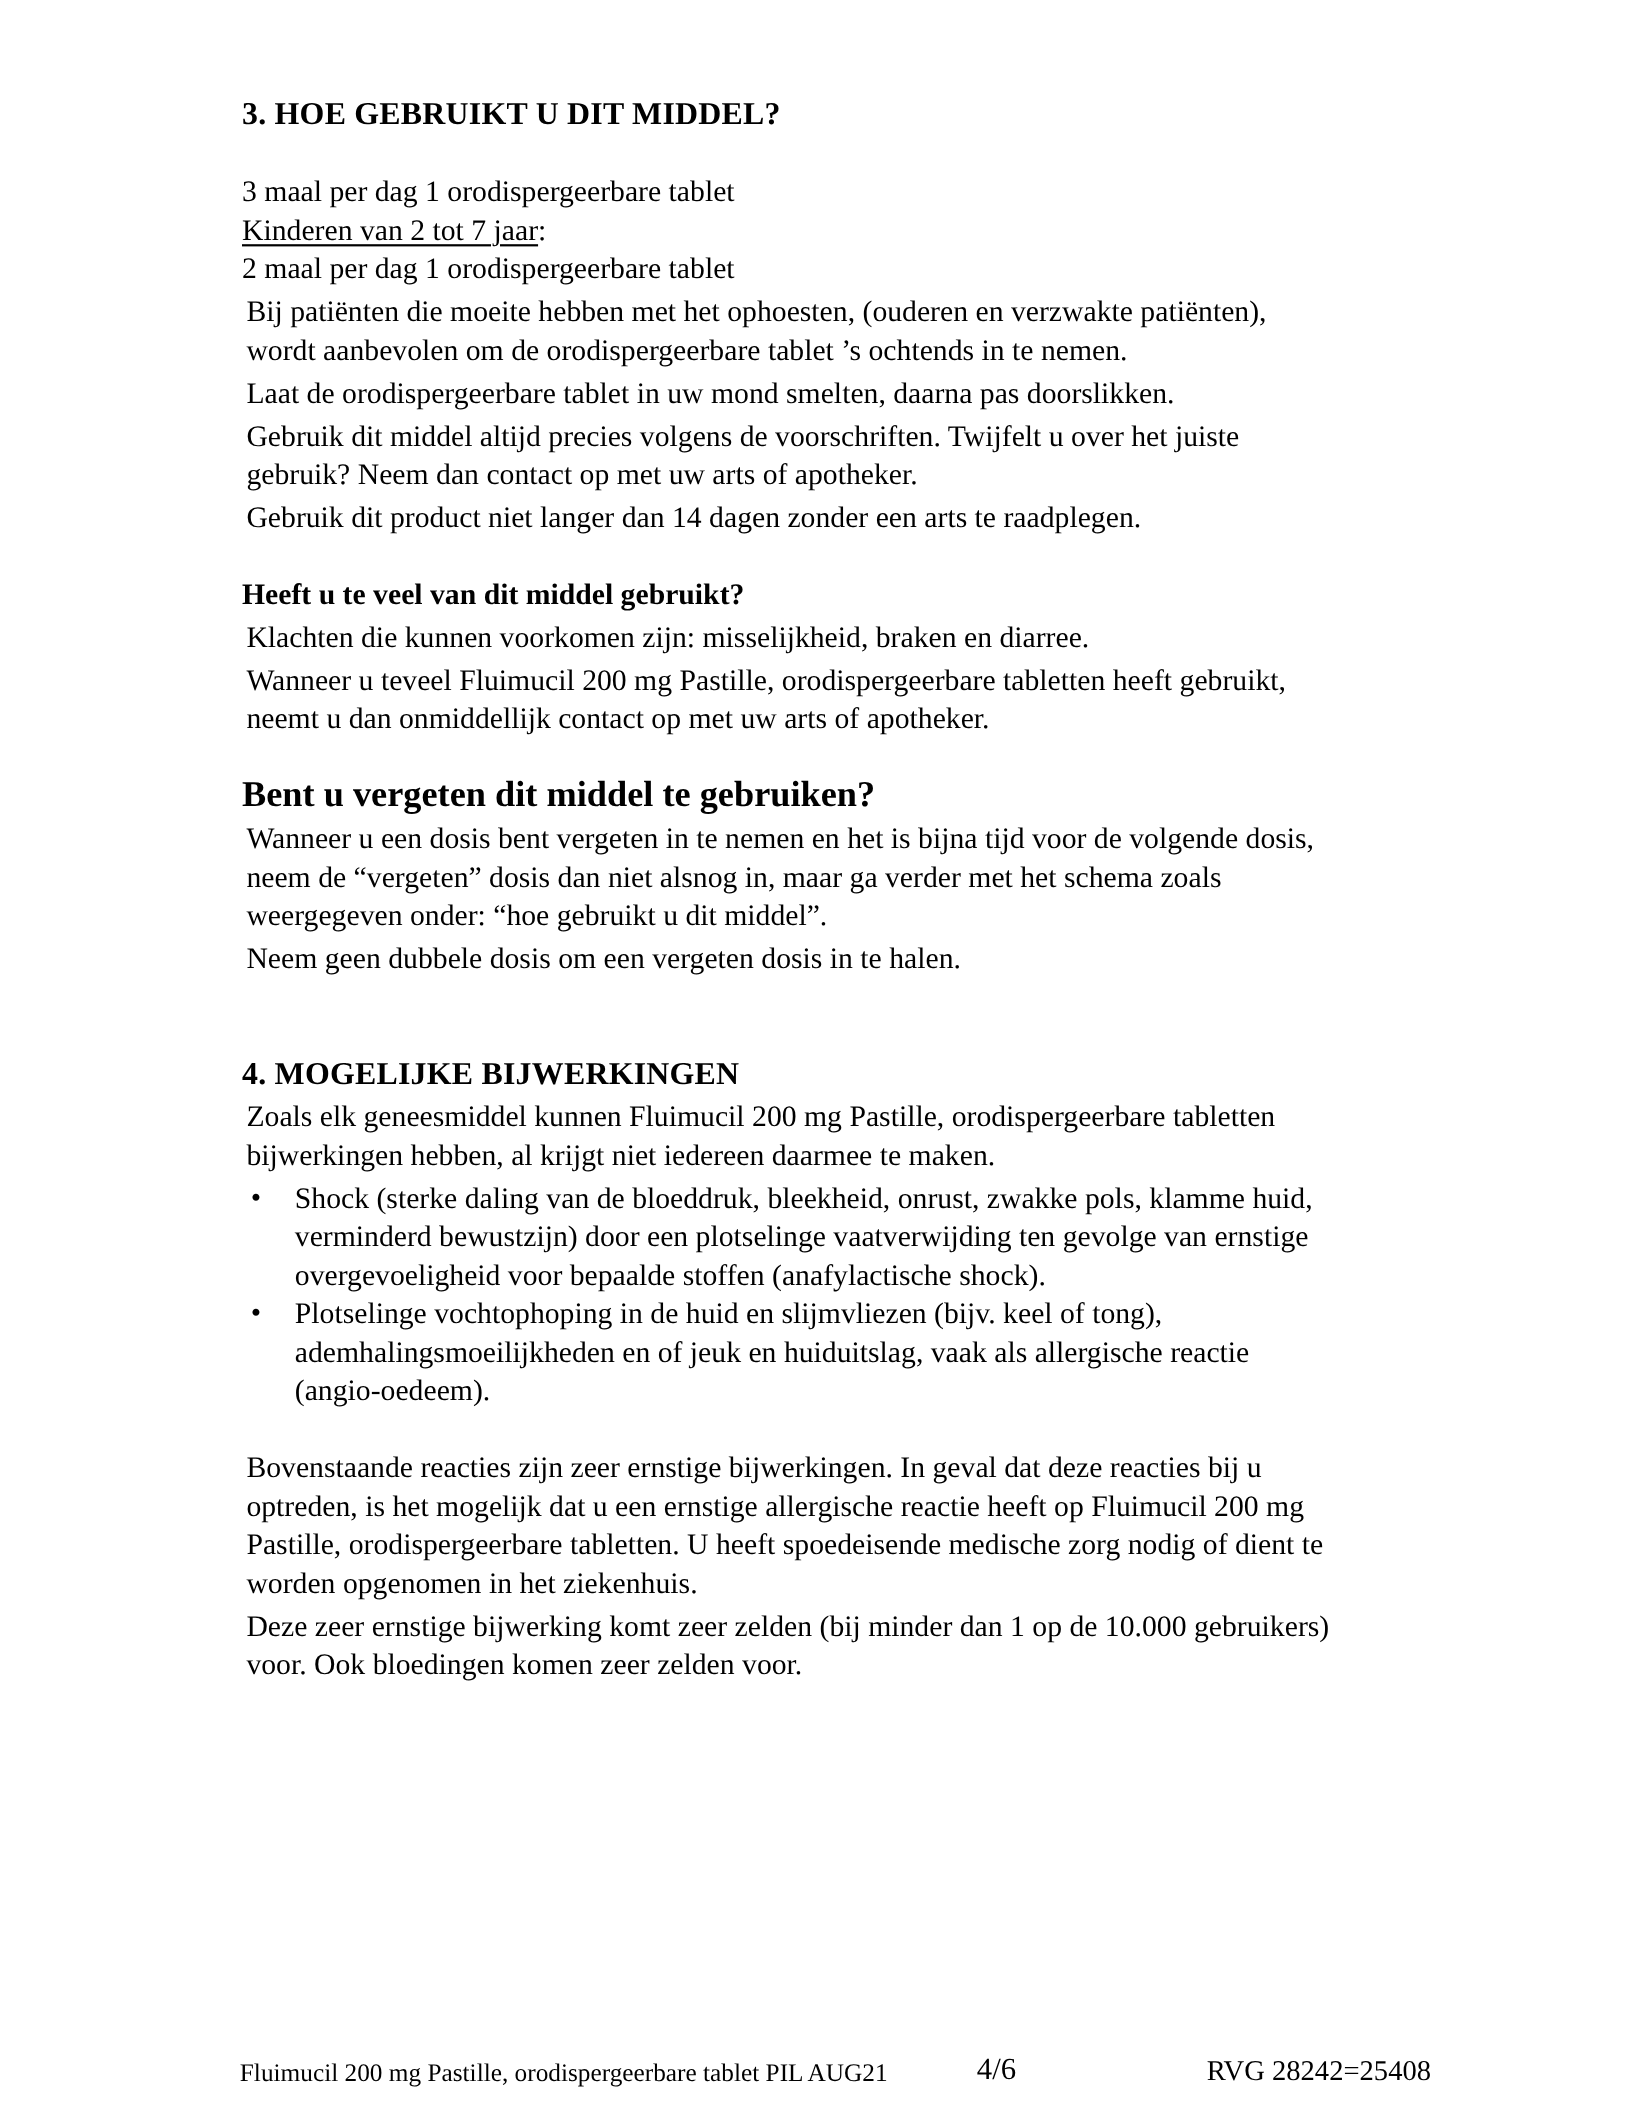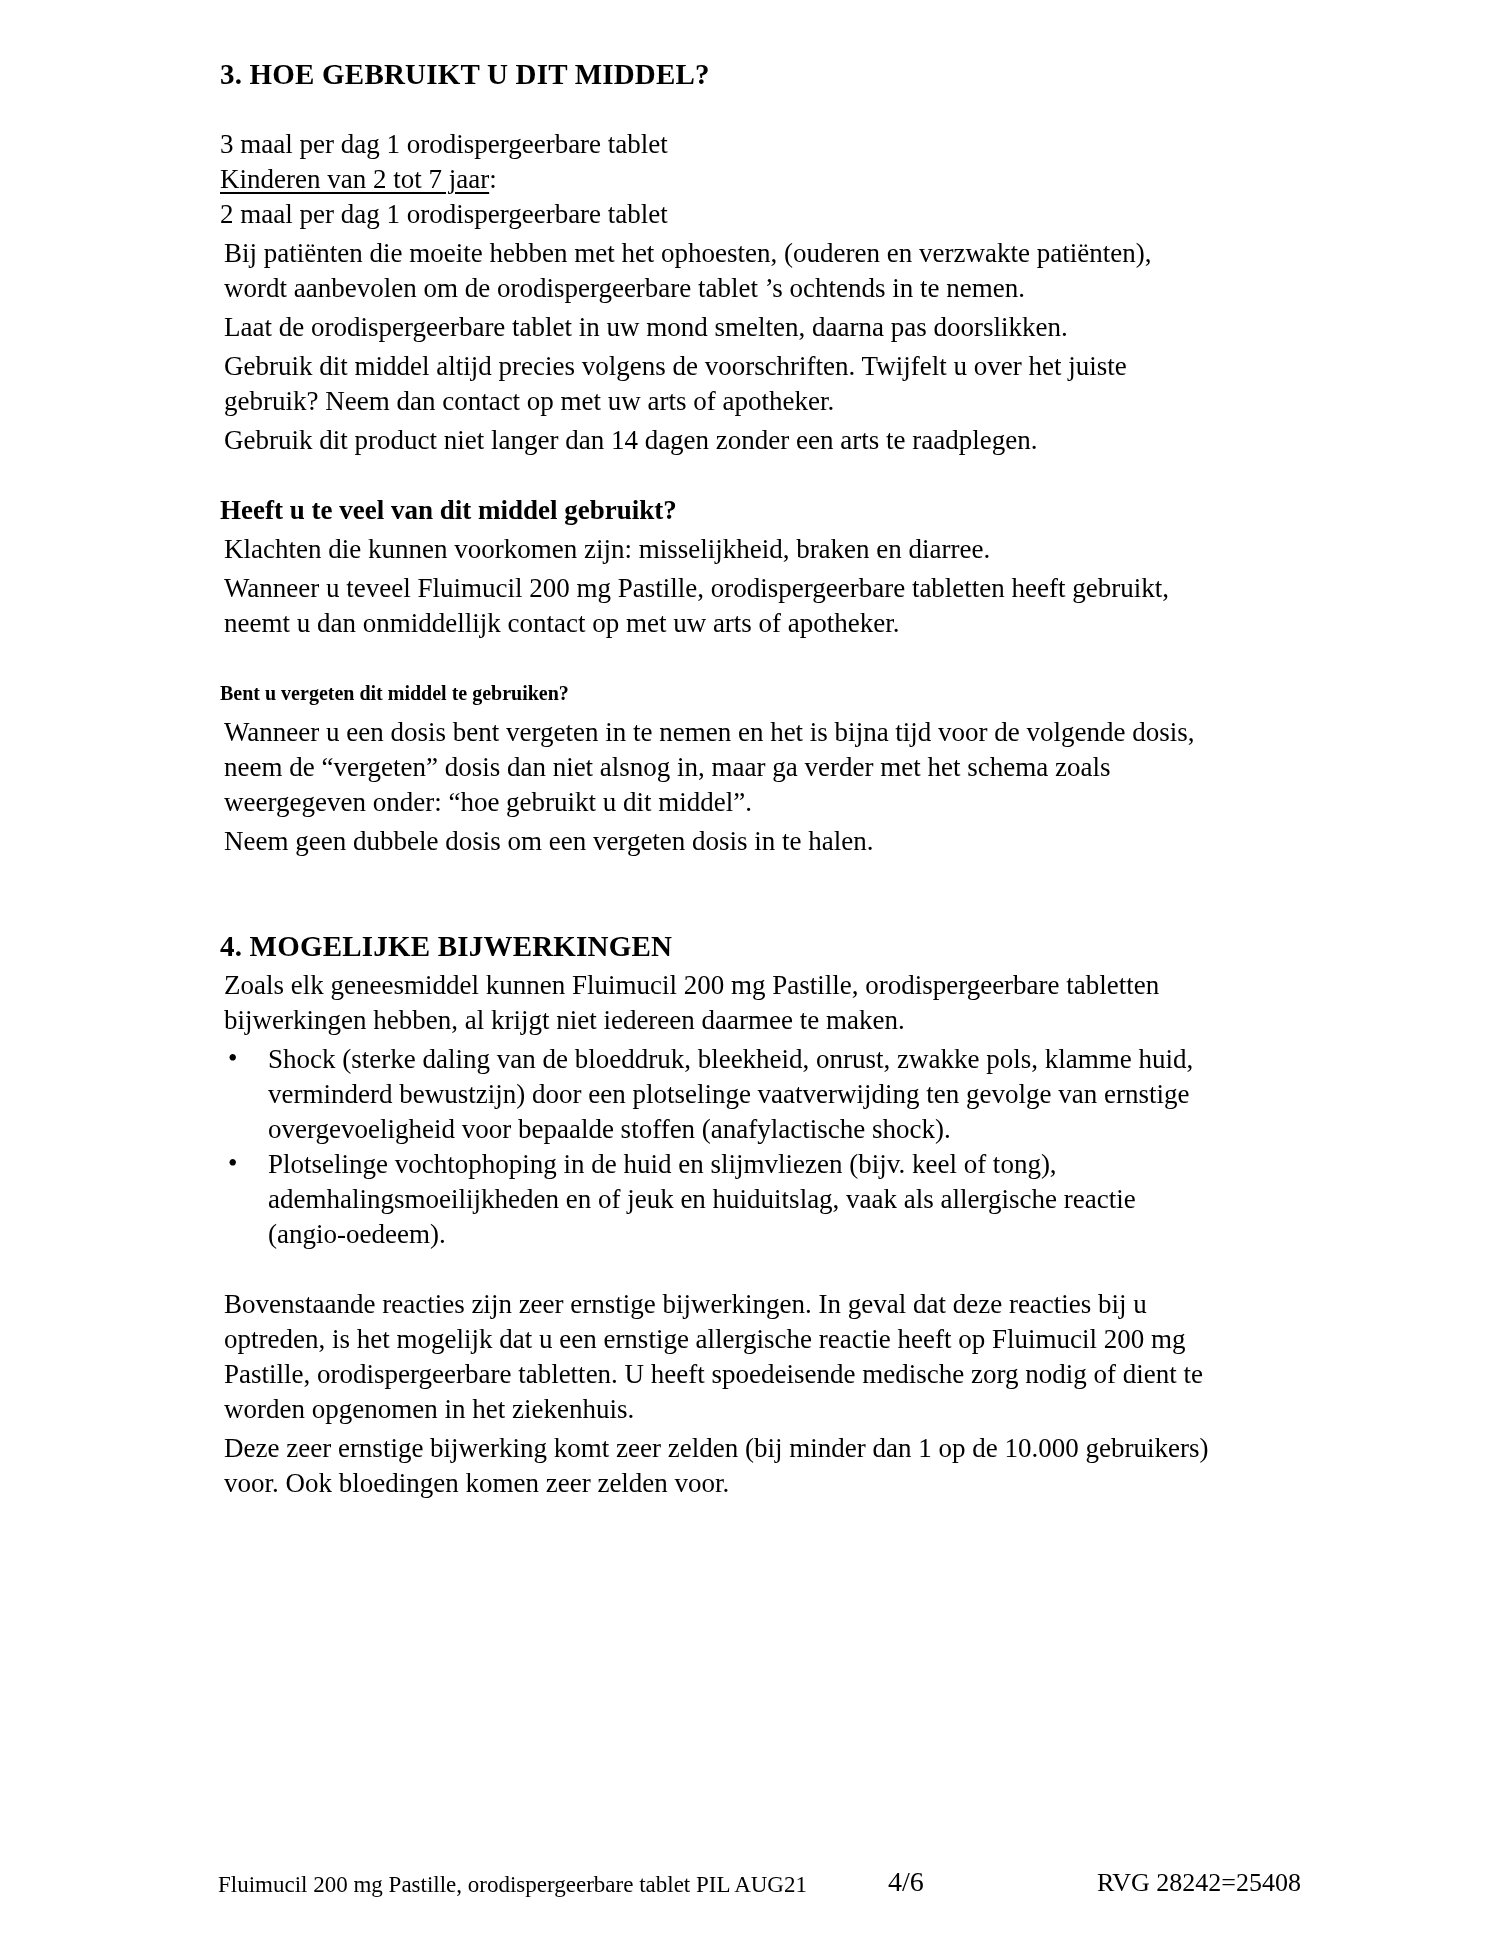--- a/index.html
+++ b/index.html
@@ -6,21 +6,21 @@
   body {
     width: 1494px; height: 1933px;
     background: #ffffff;
     position: relative;
     overflow: hidden;
     font-family: "Liberation Serif", "DejaVu Serif", serif;
     color: #000000;
   }
   .content {
     position: absolute;
-    left: 220px; top: 57px;
+    left: 220px; top: 87px;
     width: 1250px;
     font-size: 27px;
     line-height: 35px;
   }
   .h-section {
     font-size: 29px;
     font-weight: bold;
     margin: 0;
     line-height: 35px;
     letter-spacing: 0.2px;
@@ -65,21 +65,21 @@
 
   <div class="gap1">
     <h2 class="bold-sub" style="font-size:27px;">Heeft u te veel van dit middel gebruikt?</h2>
     <p class="para">Klachten die kunnen voorkomen zijn: misselijkheid, braken en diarree.</p>
   </div>
 
   <p class="para gap1">Wanneer u teveel Fluimucil 200 mg Pastille, orodispergeerbare tabletten heeft gebruikt,
 neemt u dan onmiddellijk contact op met uw arts of apotheker.</p>
 
   <div class="gap1">
-    <h2 class="bold-sub" style="font-size:20px;">Bent u vergeten dit middel te gebruiken?</h2>
+    <h2 class="bold-sub" style="font-size:33px;">Bent u vergeten dit middel te gebruiken?</h2>
     <p class="para">Wanneer u een dosis bent vergeten in te nemen en het is bijna tijd voor de volgende dosis,
 neem de “vergeten” dosis dan niet alsnog in, maar ga verder met het schema zoals
 weergegeven onder: “hoe gebruikt u dit middel”.</p>
     <p class="para">Neem geen dubbele dosis om een vergeten dosis in te halen.</p>
   </div>
 
   <h1 class="h-section gap2">4. MOGELIJKE BIJWERKINGEN</h1>
 
   <p class="para gap1">Zoals elk geneesmiddel kunnen Fluimucil 200 mg Pastille, orodispergeerbare tabletten
 bijwerkingen hebben, al krijgt niet iedereen daarmee te maken.</p>

